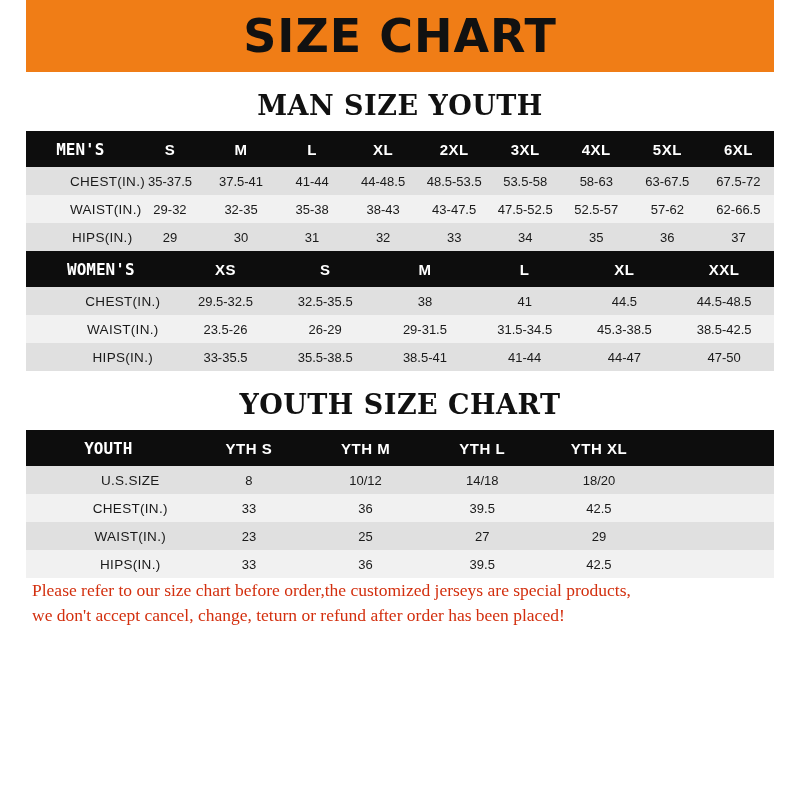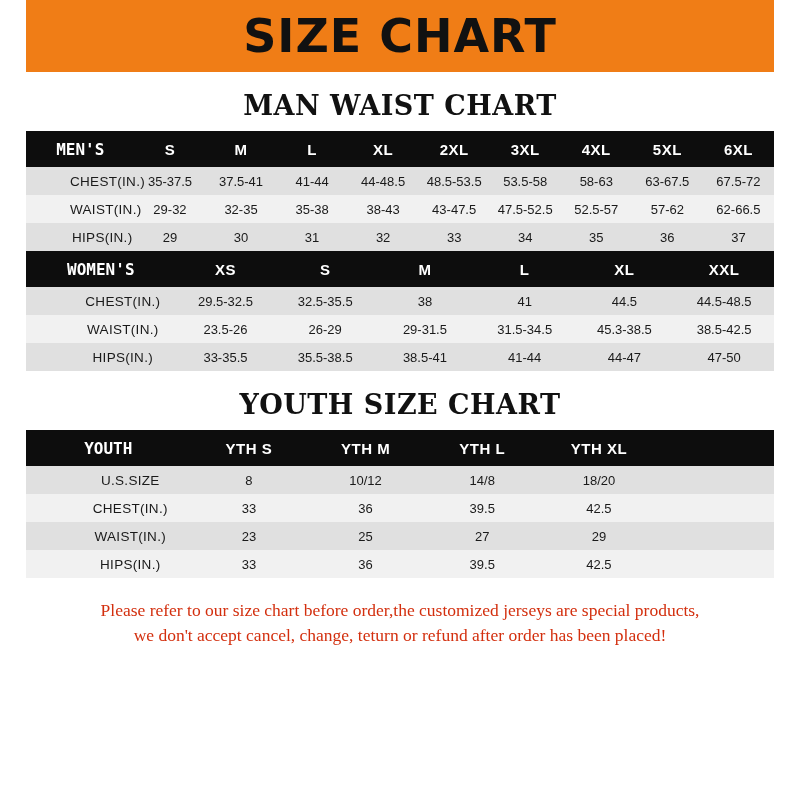--- a/index.html
+++ b/index.html
@@ -108,44 +108,43 @@
   .women-table th, .women-table td { height: 31px; font-size: 14px; }
   .women-table thead th { height: 40px; font-size: 17px; }
   .women-table thead th.corner { font-size: 17px; }
 
   
   .youth-table th, .youth-table td { height: 32px; font-size: 14px; }
   .youth-table thead th { height: 40px; font-size: 17px; }
   .youth-table thead th.corner { font-size: 17px; }
 
   .footer-note {
-    margin-top: 20px;
+    margin-top: 0;
     padding: 0 6px;
-    text-align: center;
     color: #d32f0e;
     font-size: 17.5px;
     line-height: 1.45;
     font-family: "Liberation Serif", serif;
   }
   .footer-note .line { display: block; }
 </style>
 </head>
 <body>
 
 <div class="page">
 
   <div class="header-band">
     <div class="white-gap-left"></div>
     <div class="white-gap-right"></div>
     <div class="title">SIZE CHART</div>
   </div>
 
   <div class="content">
 
-    <div class="section-title">MAN WAIST CHART</div>
+    <div class="section-title">MAN SIZE YOUTH</div>
     <table class="size-table man-table">
       <thead>
         <tr>
           <th class="corner" style="width:14.5%">MEN'S</th>
           <th>S</th>
           <th>M</th>
           <th>L</th>
           <th>XL</th>
           <th>2XL</th>
           <th>3XL</th>
@@ -247,21 +246,21 @@
           <th>YTH L</th>
           <th>YTH XL</th>
           <th></th>
         </tr>
       </thead>
       <tbody>
         <tr class="odd">
           <td class="rowlabel">U.S.SIZE</td>
           <td>8</td>
           <td>10/12</td>
-          <td>14/8</td>
+          <td>14/18</td>
           <td>18/20</td>
           <td></td>
         </tr>
         <tr class="even">
           <td class="rowlabel">CHEST(IN.)</td>
           <td>33</td>
           <td>36</td>
           <td>39.5</td>
           <td>42.5</td>
           <td></td>

